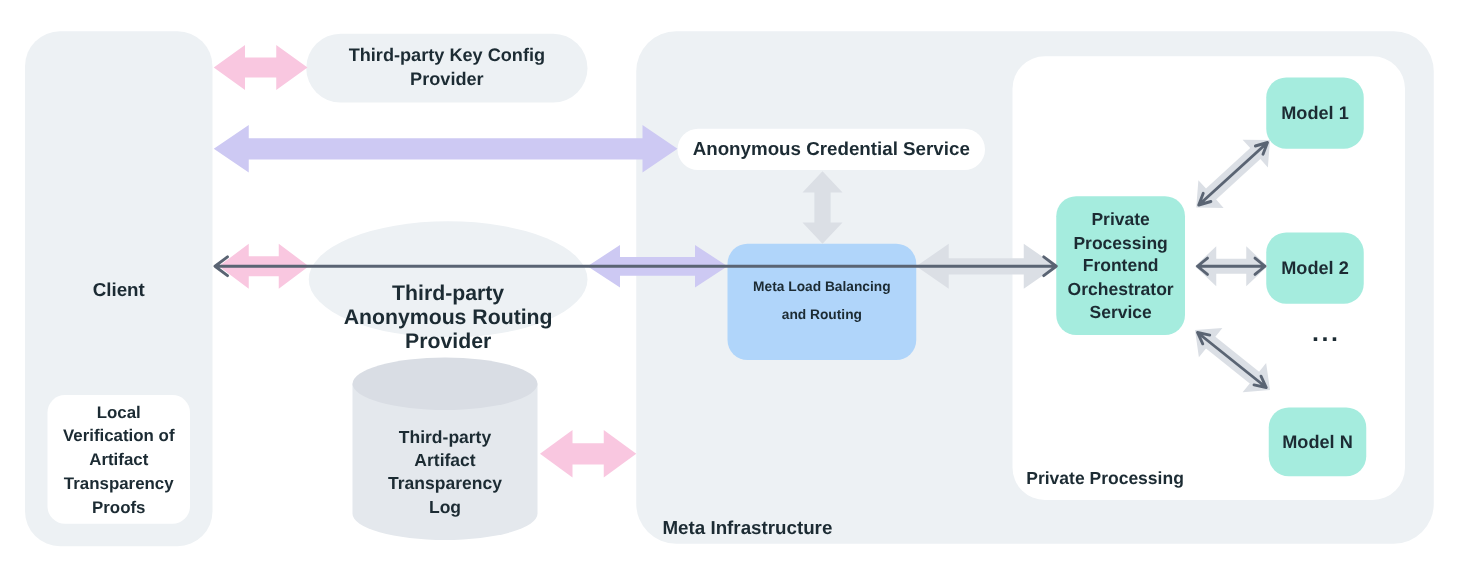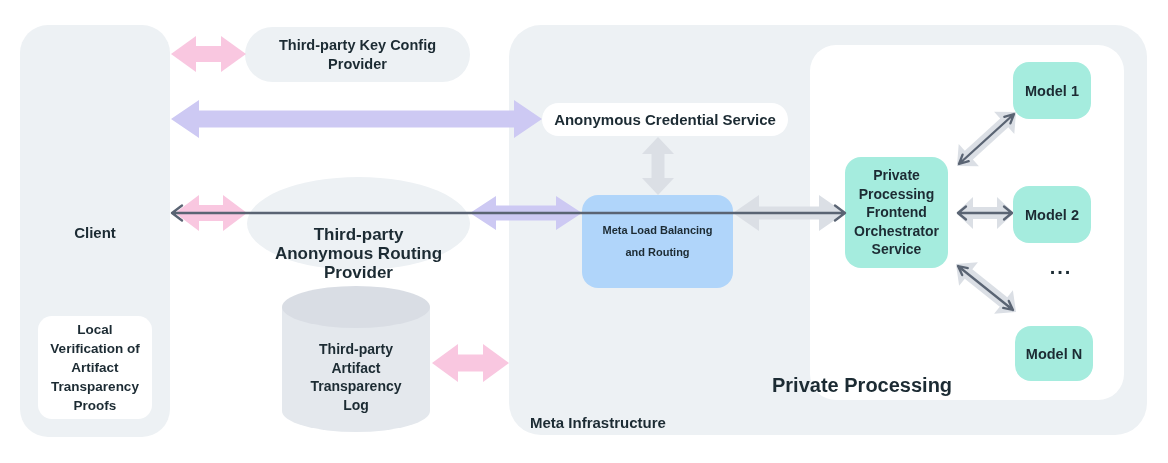--- a/index.html
+++ b/index.html
@@ -31,21 +31,21 @@
     border-bottom-left-radius:74px 21px; border-bottom-right-radius:74px 21px;}
   .cyl-top{left:0; top:0; width:148px; height:42px; background:var(--cylinder_top); border-radius:50%;}
   .cyl-text{left:0; top:0; width:148px; height:146px; font-size:14px; line-height:18.5px;
     padding:54px 16px 0 16px; align-items:flex-start;}
   .meta-box{left:509px; top:25px; width:638px; height:410px; background:var(--container_bg); border-radius:32px;}
   .meta-label{left:530px; top:414px; font-size:15px; font-weight:600;}
   .acs-pill{left:542px; top:103px; width:246px; height:33px; background:var(--white_box); border-radius:17px; font-size:15px;}
   .blue-box{left:582px; top:195px; width:151px; height:93px; background:var(--blue_box); border-radius:16px;
     font-size:11px; line-height:21.5px; padding:0 12px;}
   .pp-box{left:810px; top:45px; width:314px; height:355px; background:var(--white_box); border-radius:26px;}
-  .pp-label{left:772px; top:374px; font-size:20px; font-weight:600;}
+  .pp-label{left:821px; top:374px; font-size:14px; font-weight:600;}
   .orchestrator{left:845px; top:157px; width:103px; height:111px; background:var(--teal_box); border-radius:16px;
     font-size:14px; line-height:18.5px; padding:0 6px;}
   .model{width:78px; background:var(--teal_box); border-radius:16px; font-size:14.5px;}
   .model-1{left:1013px; top:62px; height:57px;}
   .model-2{left:1013px; top:186px; height:57px;}
   .model-n{left:1015px; top:306px; height:55px;margin-top:20px;}
   .dots{left:1040px; top:256px; width:42px; text-align:center; font-size:20px; font-weight:700; letter-spacing:2px;}
   .arrows{left:0; top:0; width:1168px; height:463px; pointer-events:none;}
   .thin{stroke:var(--line_arrow); stroke-width:2.3; fill:none; stroke-linecap:round; stroke-linejoin:round;}
 </style>

